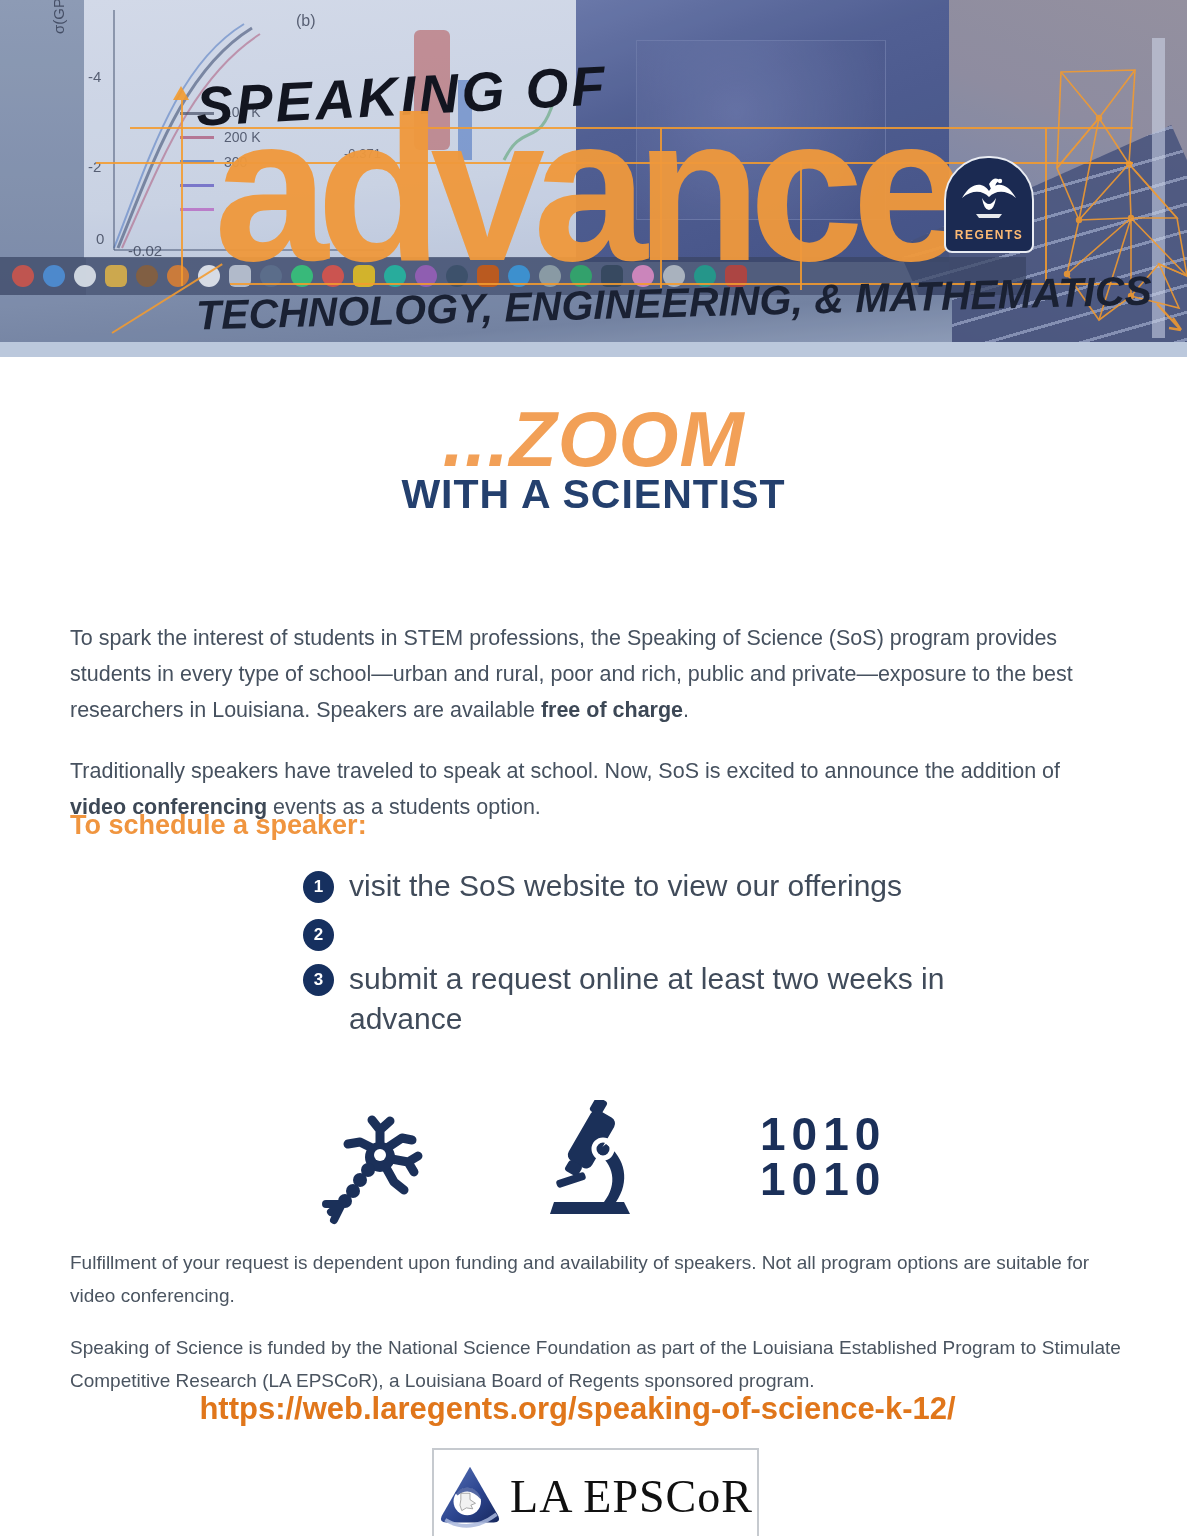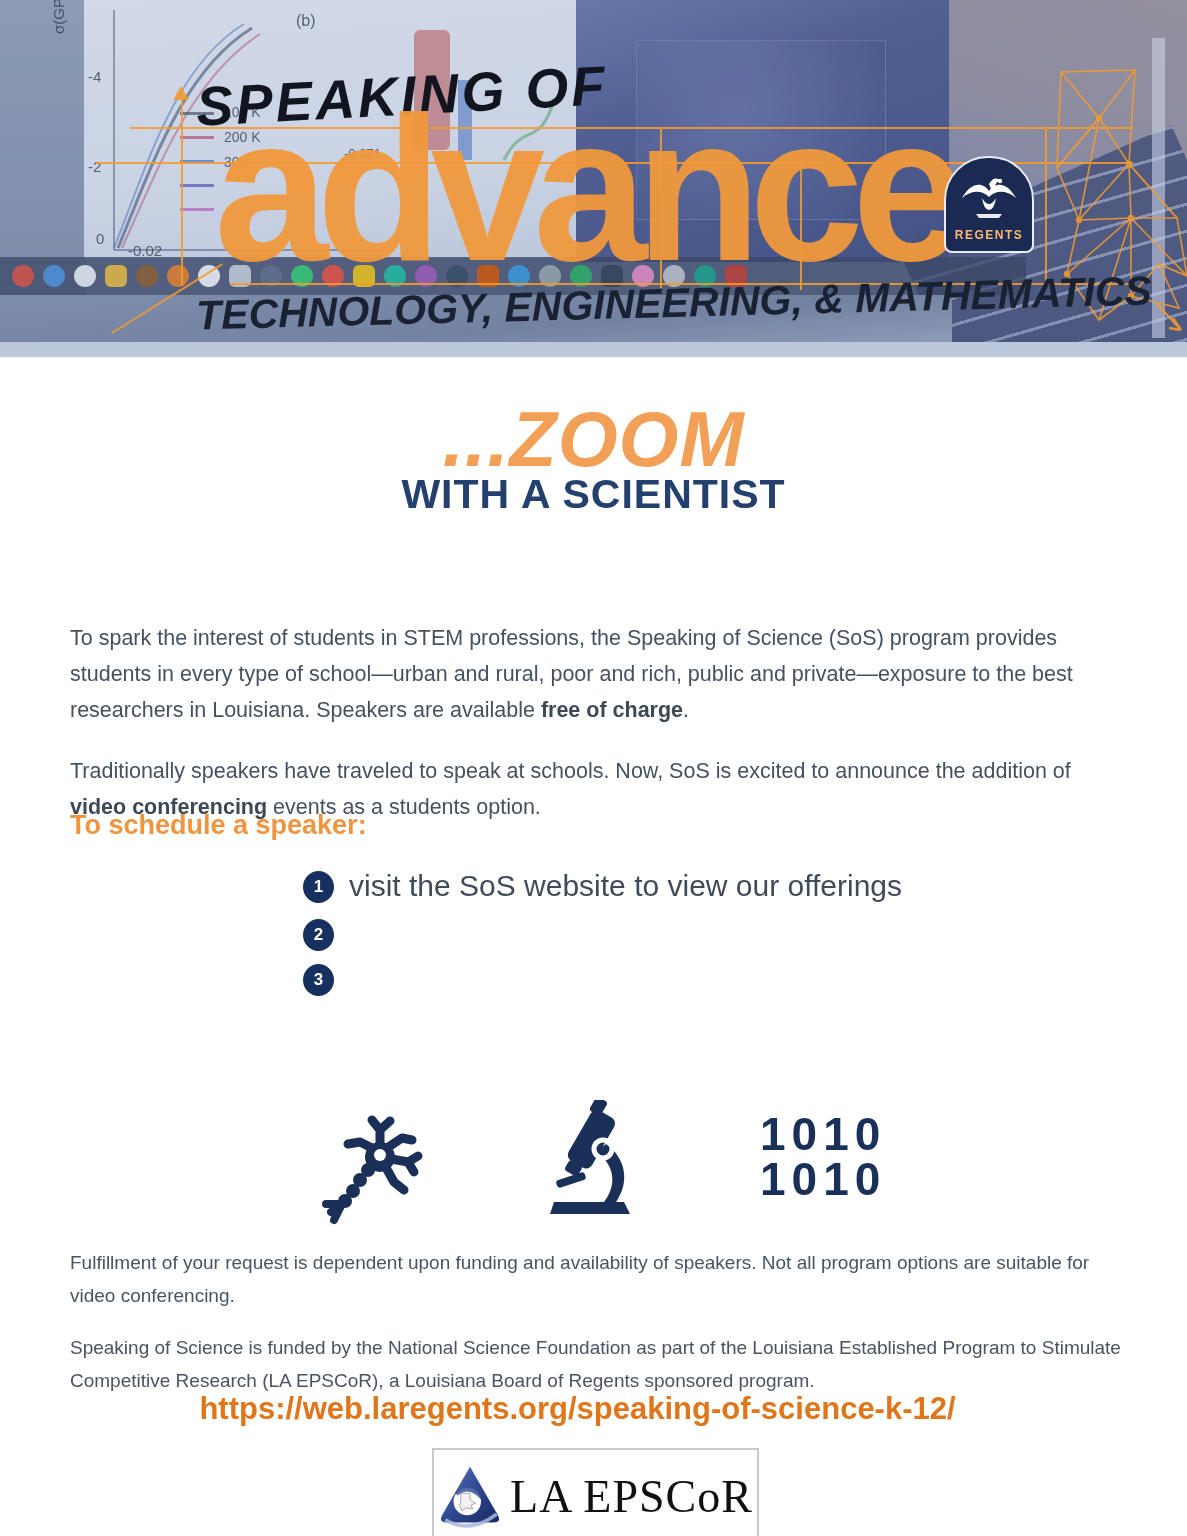--- a/index.html
+++ b/index.html
@@ -231,35 +231,36 @@
     </svg>
     <span class="regents-label">REGENTS</span>
   </div>
 </div>
 
 <div class="zoom-line">...ZOOM</div>
 <div class="with-line">WITH A SCIENTIST</div>
 
 <div class="intro">
   <p><span>To spark the interest of students in STEM professions, the Speaking of Science (SoS) program provides students in every type of school—urban and rural, poor and rich, public and private—exposure to the best researchers in Louisiana.  Speakers are available </span><span class="bold">free of charge</span><span>.</span></p>
-  <p><span>Traditionally speakers have traveled to speak at schools.  Now, SoS is excited to announce the addition of </span><span class="bold">video conferencing</span><span> events as a students option.</span></p>
+  <p><span>Traditionally speakers have traveled to speak at school.  Now, SoS is excited to announce the addition of </span><span class="bold">video conferencing</span><span> events as a students option.</span></p>
 </div>
 
 <div class="schedule-heading">To schedule a speaker:</div>
 
 <div class="steps">
   <div class="step">
     <span class="step-badge">1</span>
     <span class="step-text">visit the SoS website to view our offerings</span>
   </div>
   <div class="step">
     <span class="step-badge">2</span>
   </div>
   <div class="step">
     <span class="step-badge">3</span>
+    <span class="step-text">submit a request online at least two weeks in advance</span>
   </div>
 </div>
 
 <div class="icon-row">
   <div class="neuron-wrap">
     <svg width="108" height="118" viewBox="0 0 108 118">
       <g stroke="#1B3059" stroke-width="9" stroke-linecap="round" fill="none">
         <path d="M62 46 L62 22 M62 22 L54 12 M62 22 L72 13"></path>
         <path d="M66 42 L84 30 M84 30 L94 32"></path>
         <path d="M68 50 L90 54 M90 54 L100 48 M90 54 L96 64"></path>

